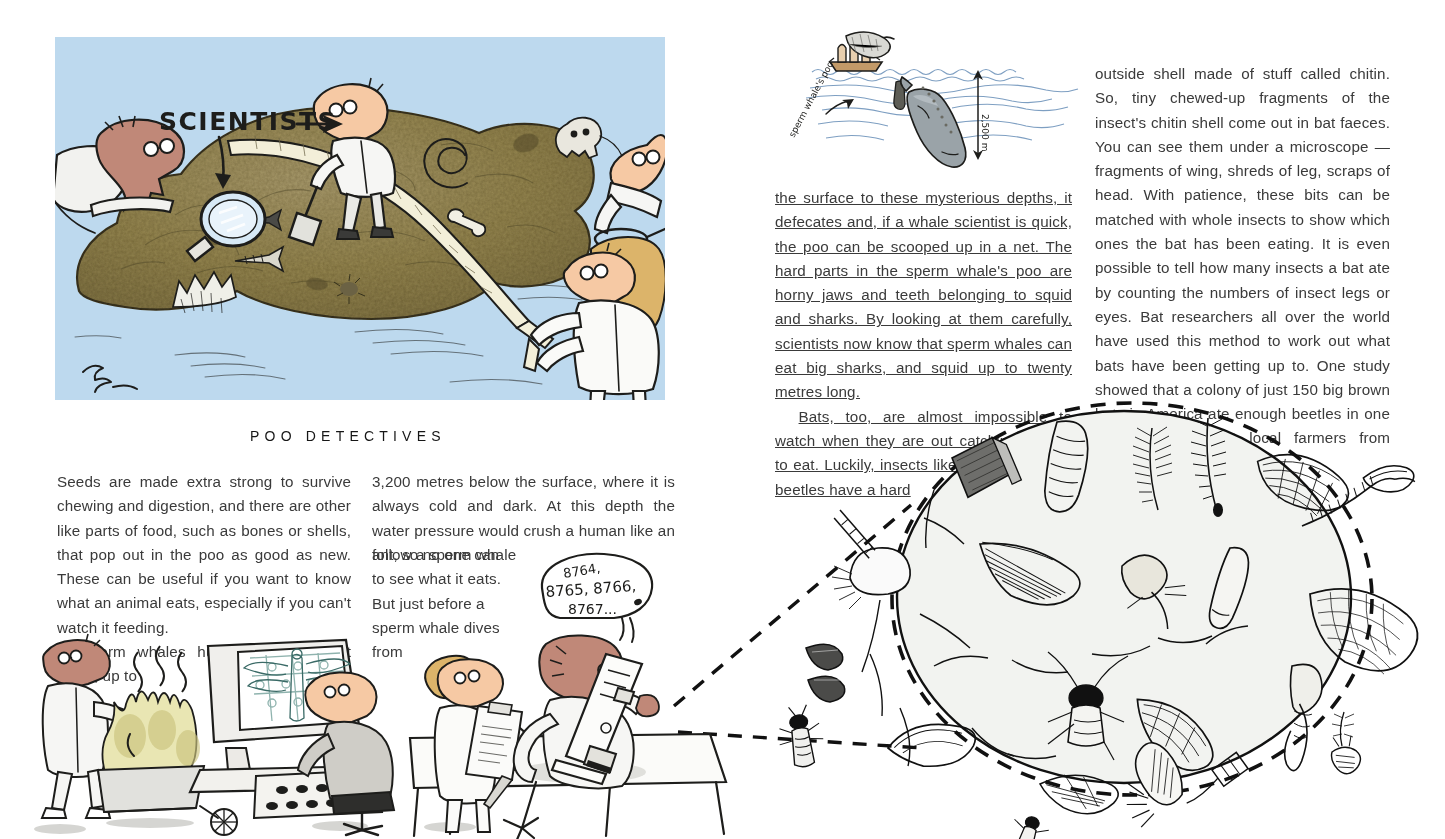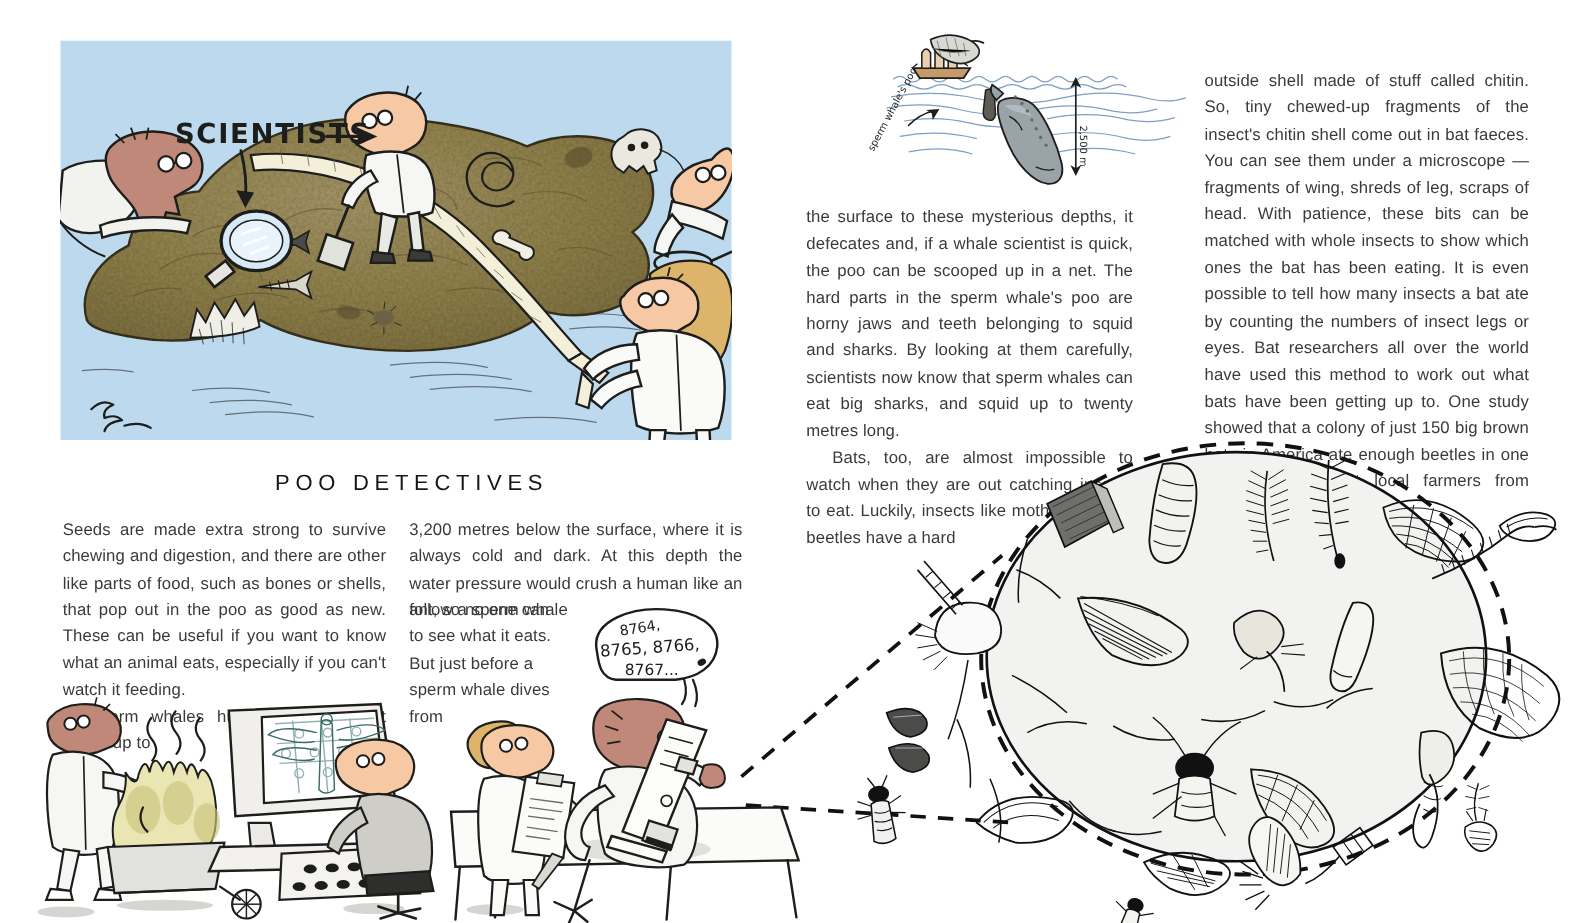--- a/index.html
+++ b/index.html
@@ -25,21 +25,21 @@
     color: #3a3a3a;
     text-align: justify;
     letter-spacing: 0.12px;
   }
   .bodytext p { margin: 0; }
   .bodytext p.indent { text-indent: 1.55em; }
 
   .section-title {
     position: absolute;
     font-family: "Liberation Sans", sans-serif;
-    font-size: 20px;
+    font-size: 14px;
     letter-spacing: 5.2px;
     color: #161616;
     font-weight: 400;
     white-space: nowrap;
   }
 
   
   #poo-panel {
     position: absolute;
     left: 55px;
@@ -331,21 +331,21 @@
 </div>
 
 <div class="bodytext" style="left:372px; top:470px; width:303px;">
   <p>3,200 metres below the surface, where it is always cold and dark. At this depth the water pressure would crush a human like an ant, so no one can</p>
 </div>
 
 <div class="bodytext" style="left:372px; top:543px; width:146px; text-align:left;">
   <p>follow a sperm whale to see what it eats. But just before a sperm whale dives from</p>
 </div>
 
-<div class="bodytext" style="left:733px; top:186px; width:297px;">
+<div class="bodytext" style="left:775px; top:186px; width:297px;text-decoration:underline;">
   <p>the surface to these mysterious depths, it defecates and, if a whale scientist is quick, the poo can be scooped up in a net. The hard parts in the sperm whale's poo are horny jaws and teeth belonging to squid and sharks. By looking at them carefully, scientists now know that sperm whales can eat big sharks, and squid up to twenty metres long.</p>
   <p class="indent">Bats, too, are almost impossible to watch when they are out catching insects to eat. Luckily, insects like moths, flies and beetles have a hard</p>
 </div>
 
 <div class="bodytext" style="left:1095px; top:62px; width:295px;">
   <p>outside shell made of stuff called chitin. So, tiny chewed-up fragments of the insect's chitin shell come out in bat faeces. You can see them under a microscope — fragments of wing, shreds of leg, scraps of head. With patience, these bits can be matched with whole insects to show which ones the bat has been eating. It is even possible to tell how many insects a bat ate by counting the numbers of insect legs or eyes. Bat researchers all over the world have used this method to work out what bats have been getting up to. One study showed that a colony of just 150 big brown bats in America ate enough beetles in one summer to protect local farmers from 18,000,000 pest insects!</p>
 </div>
 
 <div class="abs" style="left:782px; top:28px; width:300px; height:155px;">
   <svg width="300" height="155" viewBox="0 0 300 155">

